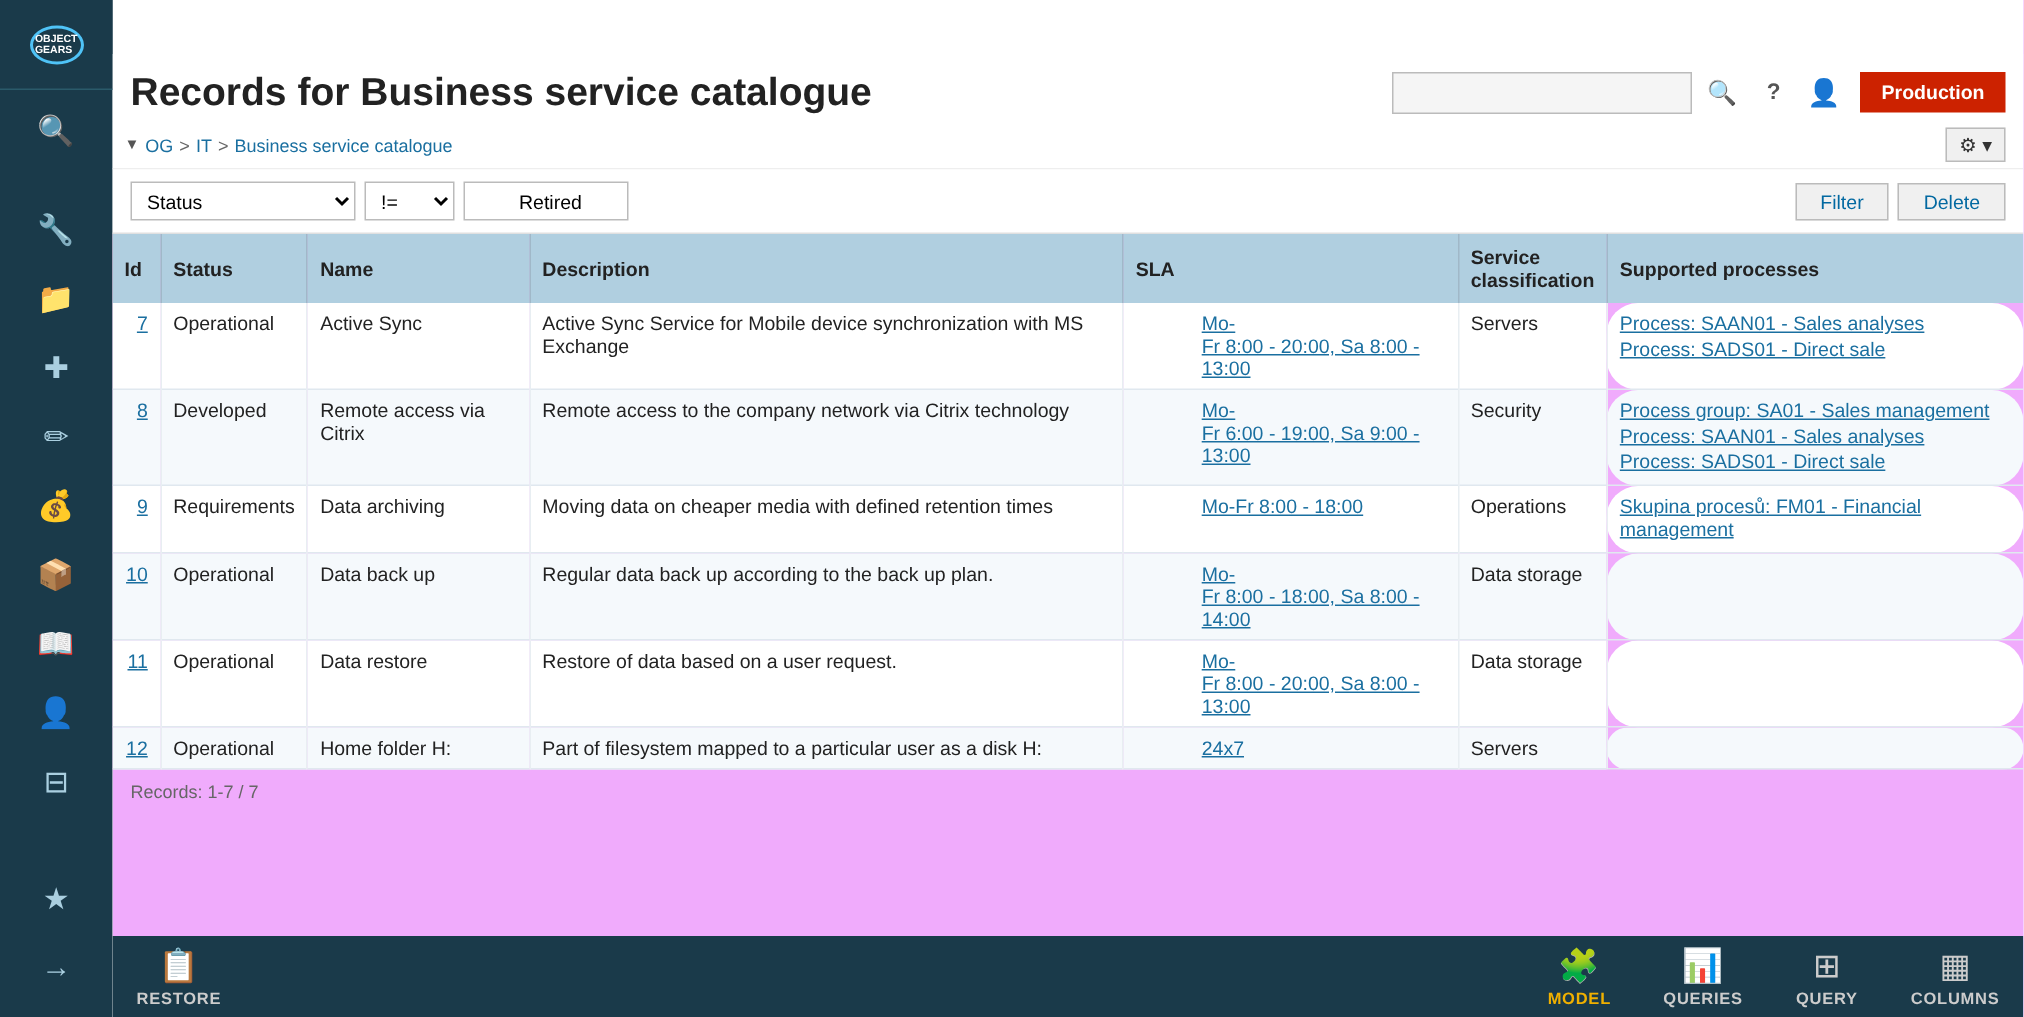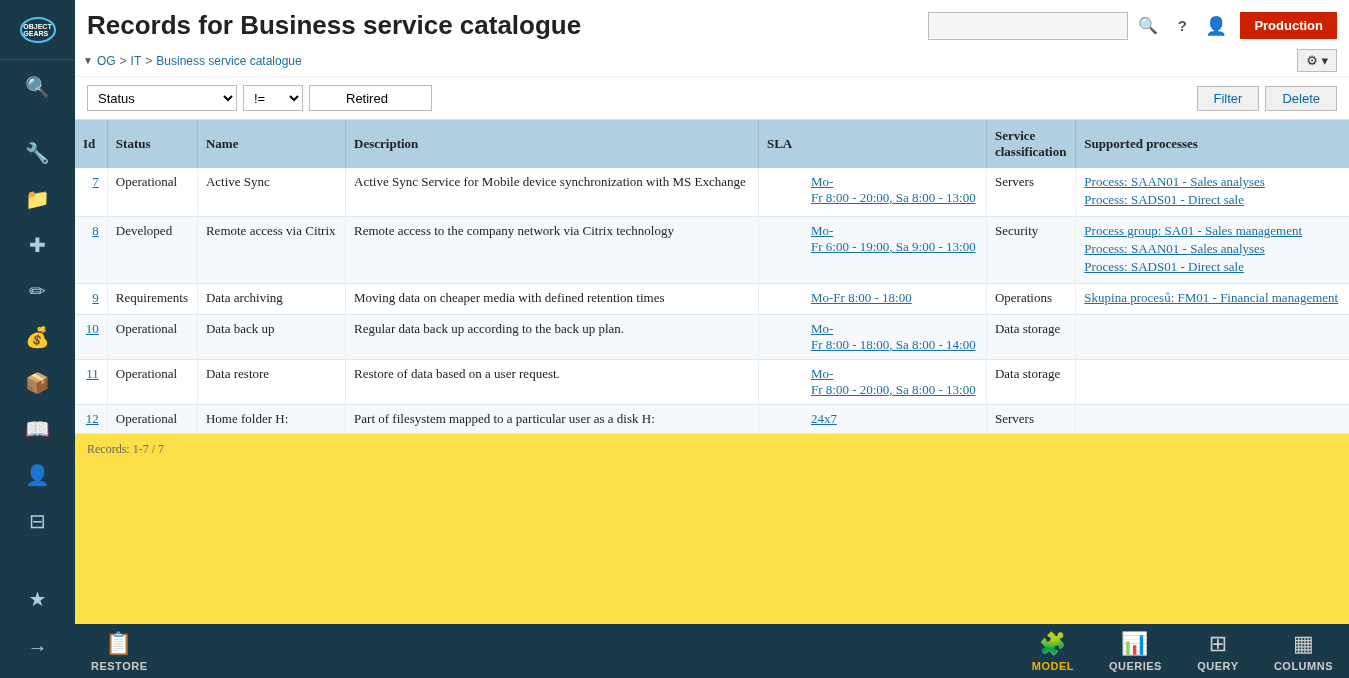--- a/index.html
+++ b/index.html
@@ -103,21 +103,21 @@
     }
     #filter-bar select, #filter-bar input {
       height: 26px;
       border: 1px solid #bbb;
       padding: 2px 6px;
       font-size: 13px;
       background: #fff;
     }
     #filter-bar .status-select { width: 150px; }
     #filter-bar .operator-select { width: 60px; }
-    #filter-bar .value-input { width: 123px; padding-left: 36px; }
+    #filter-bar .value-input { width: 110px; padding-left: 36px; }
     #filter-bar-right {
       margin-left: auto;
       display: flex;
       align-items: center;
       gap: 6px;
     }
     .filter-btn {
       padding: 4px 16px;
       background: #f0f0f0;
       border: 1px solid #bbb;
@@ -134,22 +134,21 @@
       color: #333;
       display: flex;
       align-items: center;
       gap: 2px;
     }
 
     
     #table-area {
       flex: 1;
       overflow-y: auto;
-      background: #fde047;
-      font-family: Liberation Serif, serif;
+      background: #f0abfc;
     }
     table {
       width: 100%;
       border-collapse: collapse;
     }
     thead tr {
       background: #b0cfe0;
     }
     thead th {
       padding: 8px 8px;
@@ -166,21 +165,21 @@
     }
     tbody tr:nth-child(even) { background: #f5f9fc; }
     tbody tr:nth-child(odd) { background: #fff; }
     tbody td {
       padding: 6px 8px;
       font-size: 13px;
       color: #222;
       vertical-align: top;
       border-right: 1px solid #e8eef2;
     }
-    tbody td:last-child { border-right: none; }
+    tbody td:last-child { border-right: none; border-radius: 21px; }
     .td-id { text-align: right; min-width: 32px; }
     .id-link { color: #1a6fa0; text-decoration: underline; cursor: pointer; }
     .sla-link { color: #1a6fa0; text-decoration: underline; cursor: pointer; display: block; padding-left: 44px; }
     .supported-link { color: #1a6fa0; text-decoration: underline; cursor: pointer; display: block; margin-bottom: 2px; }
     #records-count {
       padding: 8px 12px;
       font-size: 12px;
       color: #666;
     }
 
@@ -209,20 +208,21 @@
     .bottom-btn .btn-icon { font-size: 22px; }
     .bottom-btn.active-btn { color: #f0b000; }
     .bottom-btn.active-btn .btn-icon { color: #f0b000; }
     .bottom-btn-label { font-size: 11px; font-weight: bold; letter-spacing: 0.5px; text-transform: uppercase; }
     .bottom-spacer { flex: 1; }
     .full-header {
       display: flex;
       align-items: center;
       padding: 10px 12px 4px 12px;
       background: #fff;
+      margin-top: 36px;
     }
   </style>
 </head>
 <body>
 
 <div id="sidebar">
   <div class="logo">
     <div style="display:flex;flex-direction:column;align-items:center;">
       <div style="width:36px;height:26px;border:2px solid #4fc3f7;border-radius:50%;display:flex;align-items:center;justify-content:center;">
         <span style="font-size:7px;color:#fff;font-weight:bold;line-height:1;">OBJECT<br>GEARS</span>

